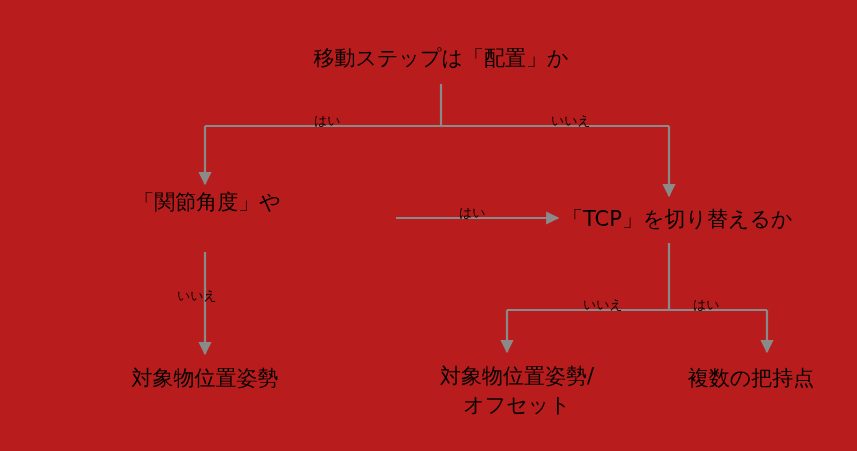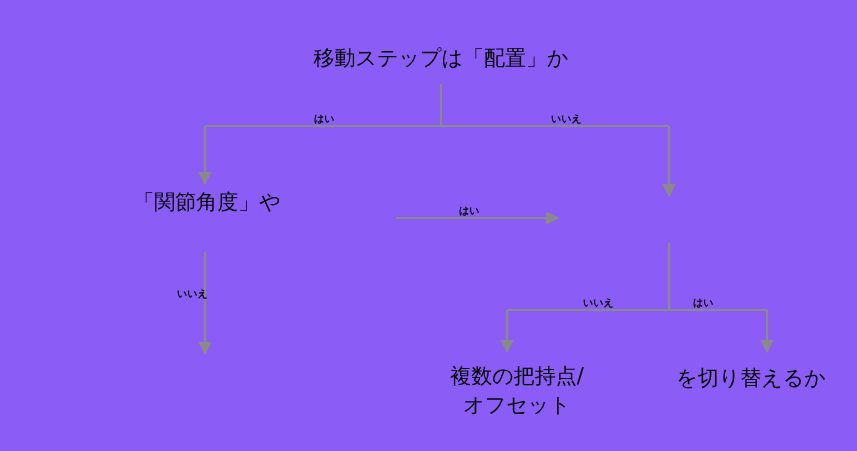--- a/index.html
+++ b/index.html
@@ -4,21 +4,21 @@
 <style>
   html, body {
     margin: 0;
     padding: 0;
     background: #ffffff;
   }
   #canvas {
     position: relative;
     width: 857px;
     height: 451px;
-    background: #8b5cf6;
+    background: #b91c1c;
     font-family: "DejaVu Sans", "Liberation Sans", sans-serif;
     overflow: hidden;
   }
   svg.edges {
     position: absolute;
     left: 0;
     top: 0;
     width: 857px;
     height: 451px;
   }
@@ -30,22 +30,22 @@
     text-align: center;
     white-space: nowrap;
     letter-spacing: 0px;
   }
   .node .line {
     display: block;
   }
   .edge-label {
     position: absolute;
     color: #000000;
-    font-size: 10px;
-    font-weight: bold;
+    font-size: 13px;
+    font-weight: normal;
     line-height: 1;
     white-space: nowrap;
     letter-spacing: 0px;
   }
   
   #node-root      { left: 283px; top: 44px;  width: 316px; }
   #node-offset    { left: 42px;  top: 188px; width: 330px; }
   #node-tcp       { left: 562px; top: 205px; width: 290px; text-align: left; }
   #node-objpose   { left: 85px;  top: 364px; width: 240px; }
   #node-handjoint { left: 392px; top: 362px; width: 250px; }
@@ -92,29 +92,35 @@
   </svg>
 
   <div class="node" id="node-root">
     <span class="line">移動ステップは「配置」か</span>
   </div>
 
   <div class="node" id="node-offset">
     <span class="line">「関節角度」や</span>
   </div>
 
+  <div class="node" id="node-tcp">
+    <span class="line">「TCP」を切り替えるか</span>
+  </div>
 
+  <div class="node" id="node-objpose">
+    <span class="line">対象物位置姿勢</span>
+  </div>
 
   <div class="node" id="node-handjoint">
-    <span class="line">複数の把持点/</span>
+    <span class="line">対象物位置姿勢/</span>
     <span class="line">オフセット</span>
   </div>
 
   <div class="node" id="node-hand">
-    <span class="line">を切り替えるか</span>
+    <span class="line">複数の把持点</span>
   </div>
 
   <div class="edge-label" id="lbl-root-yes">はい</div>
   <div class="edge-label" id="lbl-root-no">いいえ</div>
   <div class="edge-label" id="lbl-offset-yes">はい</div>
   <div class="edge-label" id="lbl-offset-no">いいえ</div>
   <div class="edge-label" id="lbl-tcp-no">いいえ</div>
   <div class="edge-label" id="lbl-tcp-yes">はい</div>
 
 </div>

